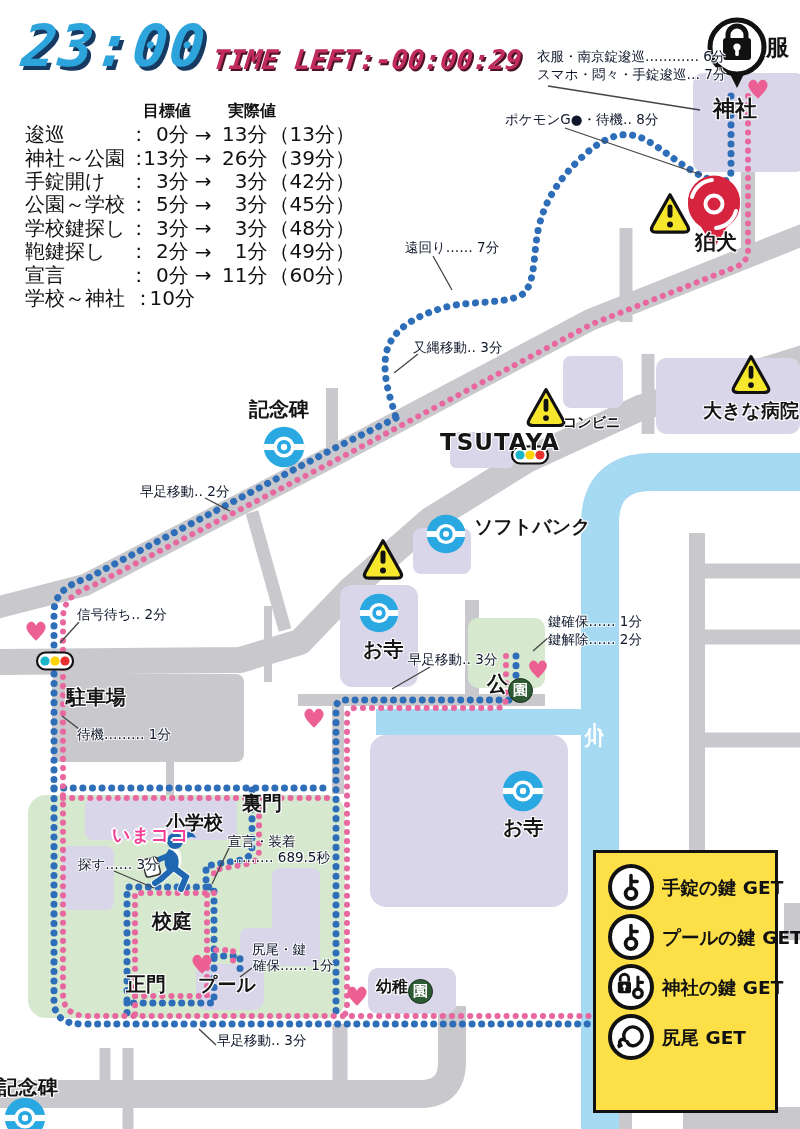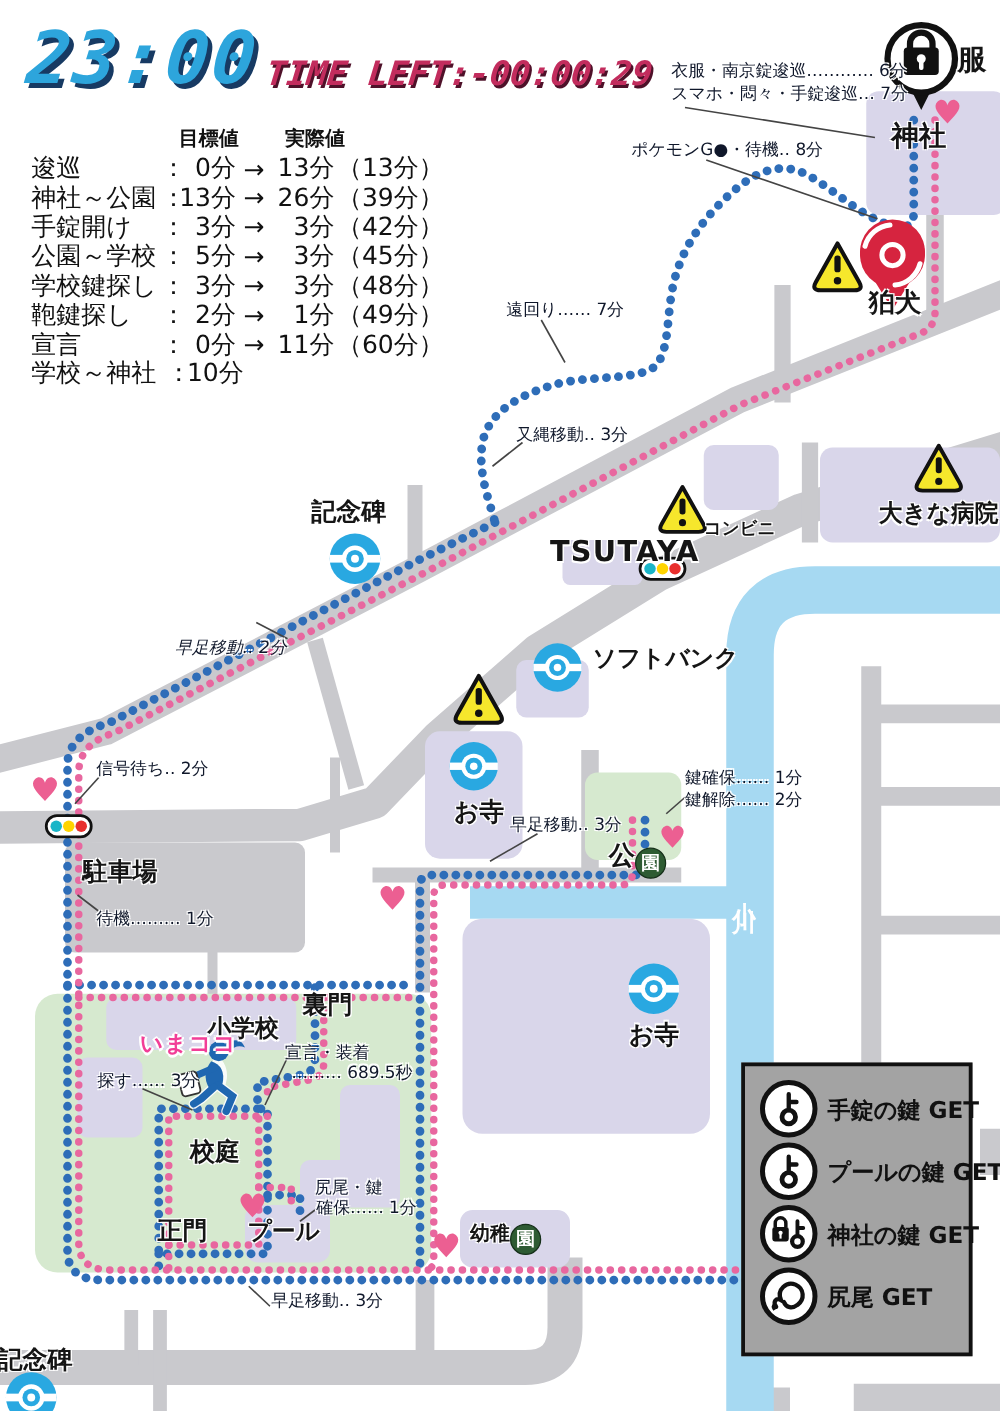--- a/index.html
+++ b/index.html
@@ -23,21 +23,21 @@
   .lbl{position:absolute;white-space:nowrap;font-weight:600;color:#151515;
        text-shadow:1px 1px 0 #fff,-1px -1px 0 #fff,1px -1px 0 #fff,-1px 1px 0 #fff;}
   .call{position:absolute;white-space:nowrap;font-size:13.5px;font-weight:500;color:#0f172a;
         text-shadow:1px 1px 0 #fff,-1px -1px 0 #fff,1px -1px 0 #fff,-1px 1px 0 #fff;}
   .circle-char{display:inline-flex;width:23px;height:23px;border-radius:50%;background:#2e5b33;
         color:#fff;font-size:15px;align-items:center;justify-content:center;vertical-align:-4px;
         border:1.5px solid #16301a;text-shadow:none;}
   .imakoko{color:#f23e97;font-weight:800;font-size:18px;letter-spacing:1px;
         text-shadow:2px 0 0 #fff,-2px 0 0 #fff,0 2px 0 #fff,0 -2px 0 #fff,1px 1px 0 #fff,-1px -1px 0 #fff;}
   .ogawa{writing-mode:vertical-rl;color:#fff;font-size:19px;font-weight:600;letter-spacing:6px;text-shadow:none;}
-  .legend{position:absolute;left:593px;top:850px;width:185px;height:235px;background:#a3a3a3;
+  .legend{position:absolute;left:593px;top:850px;width:185px;height:263px;background:#fde047;
           border:3.5px solid #111;box-sizing:border-box;}
   .legend-item{position:absolute;left:12px;display:flex;align-items:center;height:46px;}
   .legend-icon{width:46px;height:46px;border-radius:50%;background:#fff;border:4px solid #111;
                box-sizing:border-box;display:flex;align-items:center;justify-content:center;flex:0 0 auto;}
   .legend-label{margin-left:8px;font-size:18.5px;font-weight:700;color:#111;white-space:nowrap;}
 </style>
 </head>
 <body>
 
 <div class="stage">
@@ -282,21 +282,21 @@
         <span class="r-colon">：</span>
         <span class="r-target">10分</span>
   </div>
 </div>
 
 <div class="call" style="left:537px;top:48px;">衣服・南京錠逡巡………… 6分</div>
 <div class="call" style="left:537px;top:66px;">スマホ・悶々・手錠逡巡… 7分</div>
 <div class="call" style="left:505px;top:111px;">ポケモンG●・待機‥ 8分</div>
 <div class="call" style="left:405px;top:239px;">遠回り…… 7分</div>
 <div class="call" style="left:413px;top:339px;">又縄移動‥ 3分</div>
-<div class="call" style="left:140px;top:509px;font-style:italic;">早足移動‥ 2分</div>
+<div class="call" style="left:140px;top:483px;">早足移動‥ 2分</div>
 <div class="call" style="left:77px;top:606px;">信号待ち‥ 2分</div>
 <div class="call" style="left:77px;top:726px;text-align:right;">待機……… 1分</div>
 <div class="call" style="left:408px;top:651px;">早足移動‥ 3分</div>
 <div class="call" style="left:548px;top:613px;">鍵確保…… 1分</div>
 <div class="call" style="left:548px;top:631px;">鍵解除…… 2分</div>
 <div class="call" style="left:228px;top:833px;">宣言・装着</div>
 <div class="call" style="left:233px;top:849px;">……… 689.5秒</div>
 <div class="call" style="left:78px;top:856px;">探す…… 3分</div>
 <div class="call" style="left:252px;top:941px;">尻尾・鍵</div>
 <div class="call" style="left:253px;top:957px;">確保…… 1分</div>

